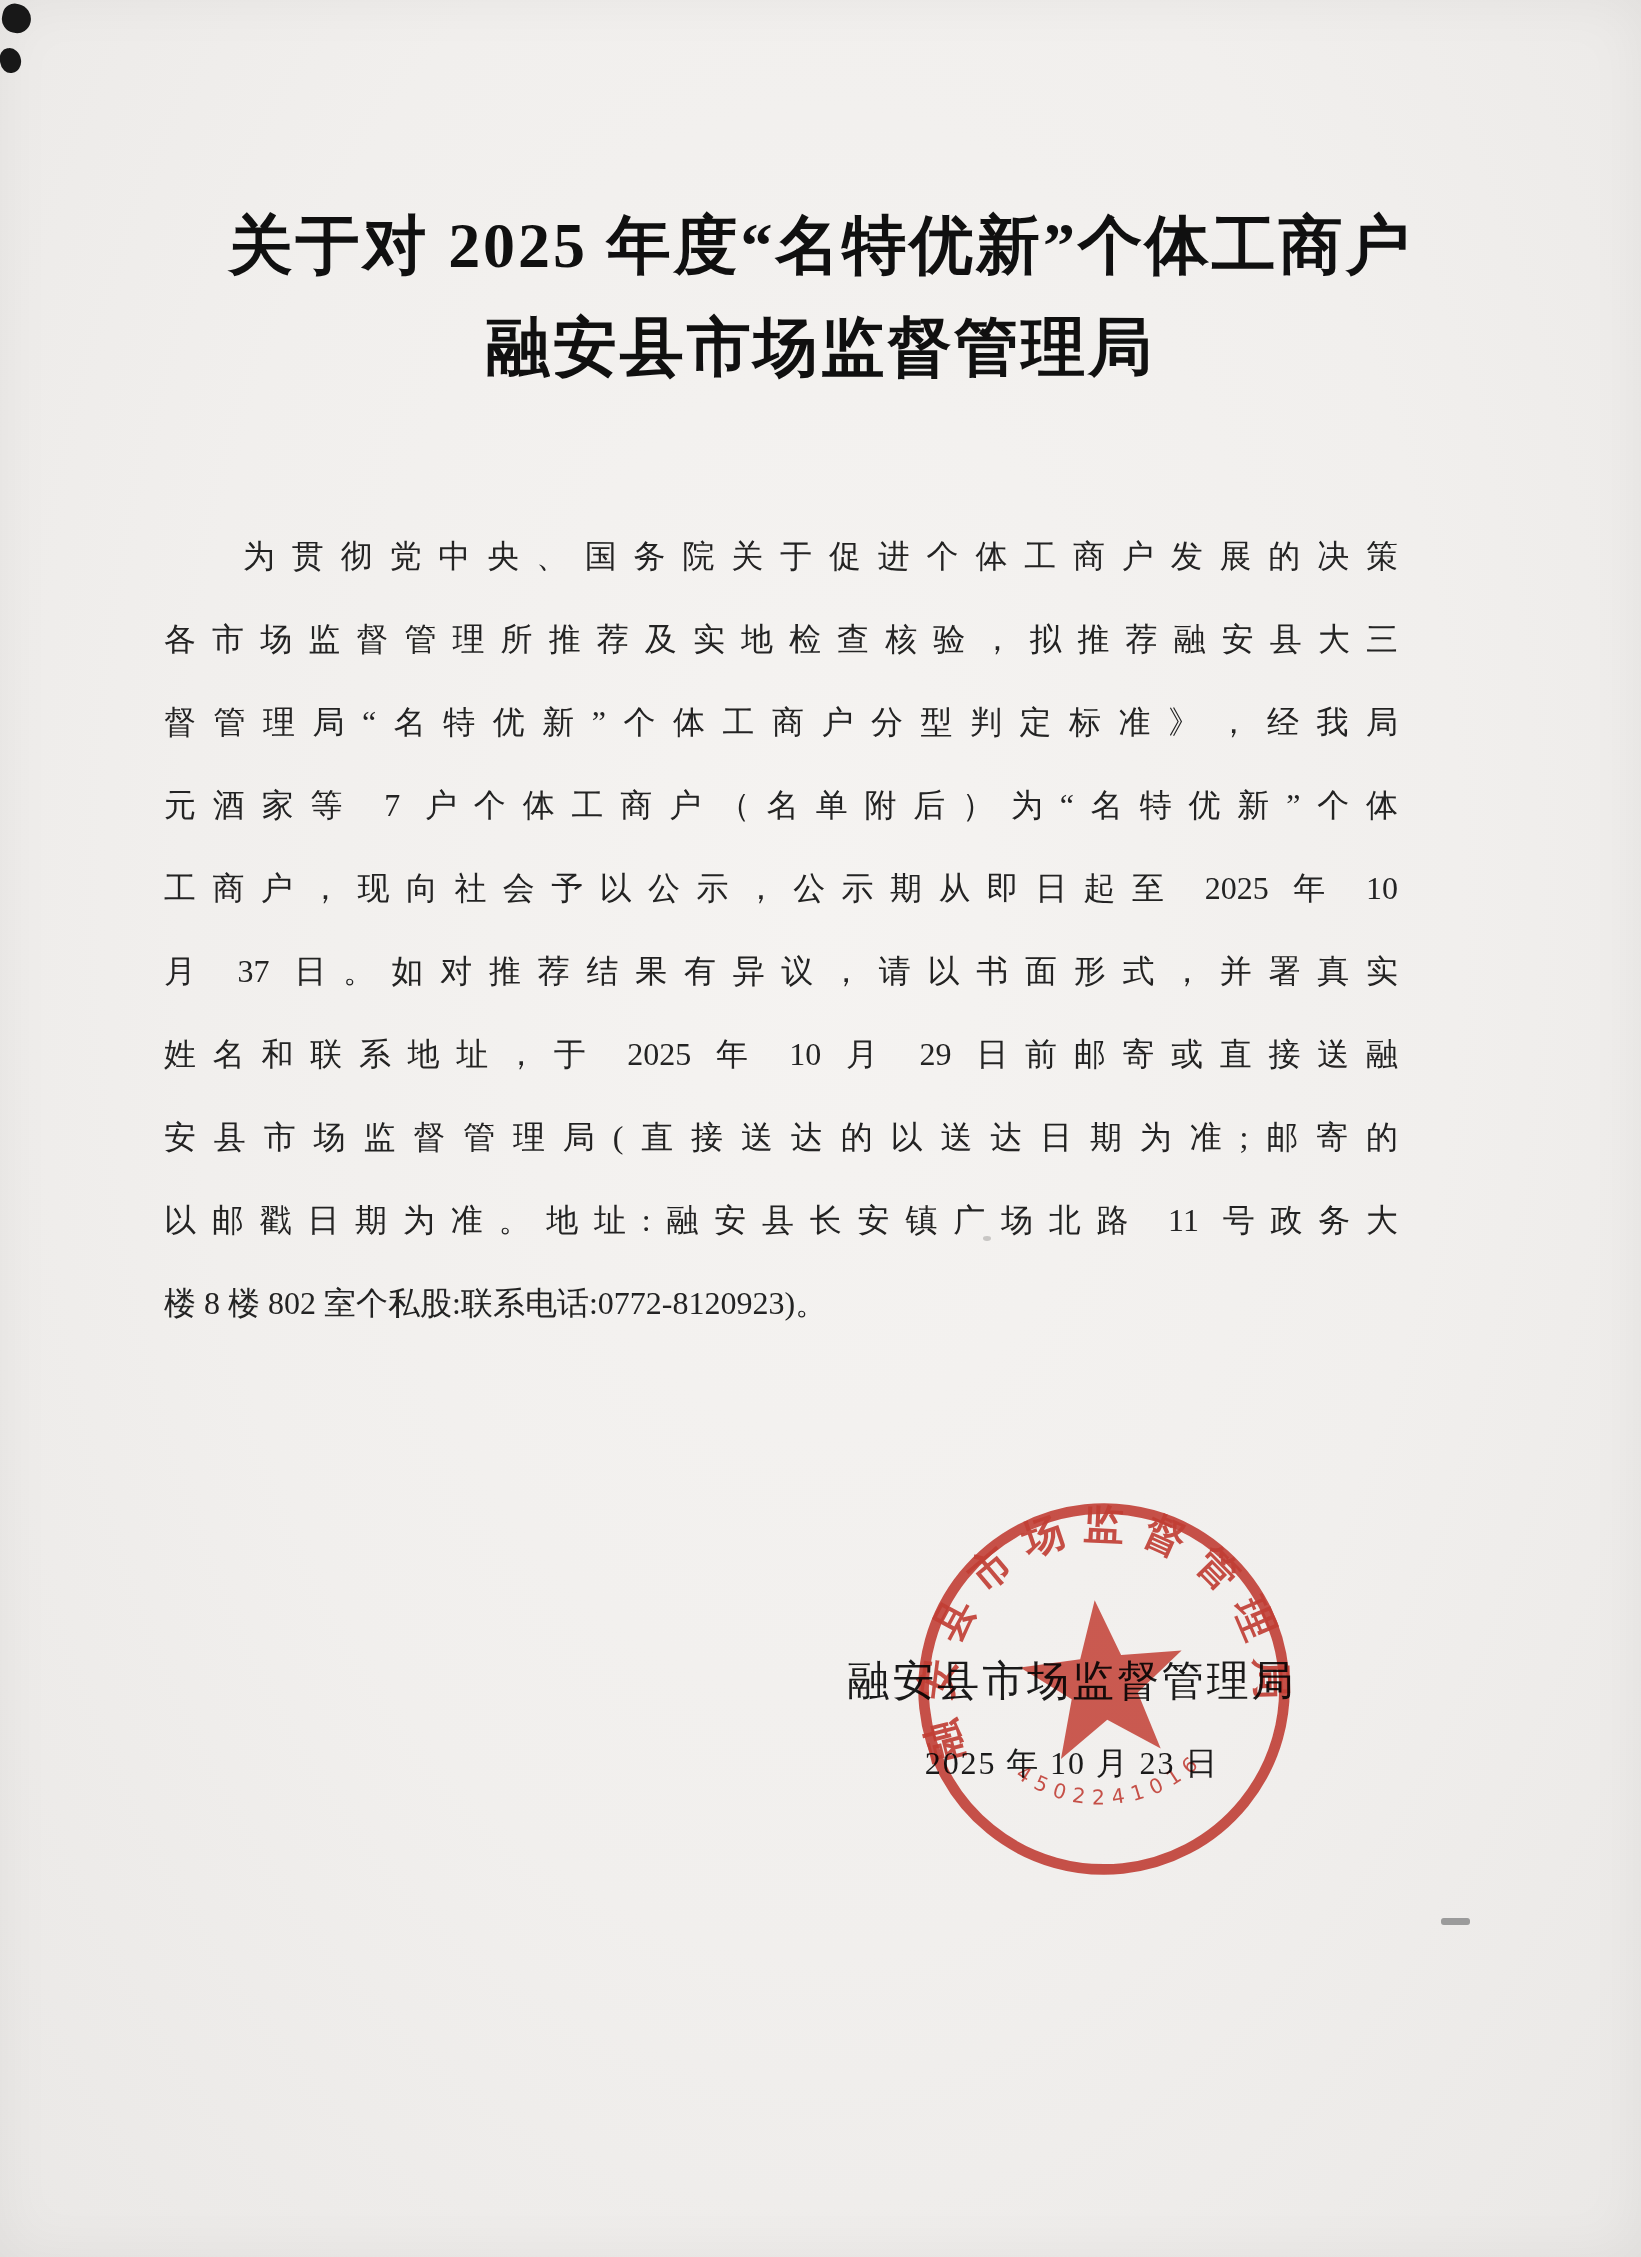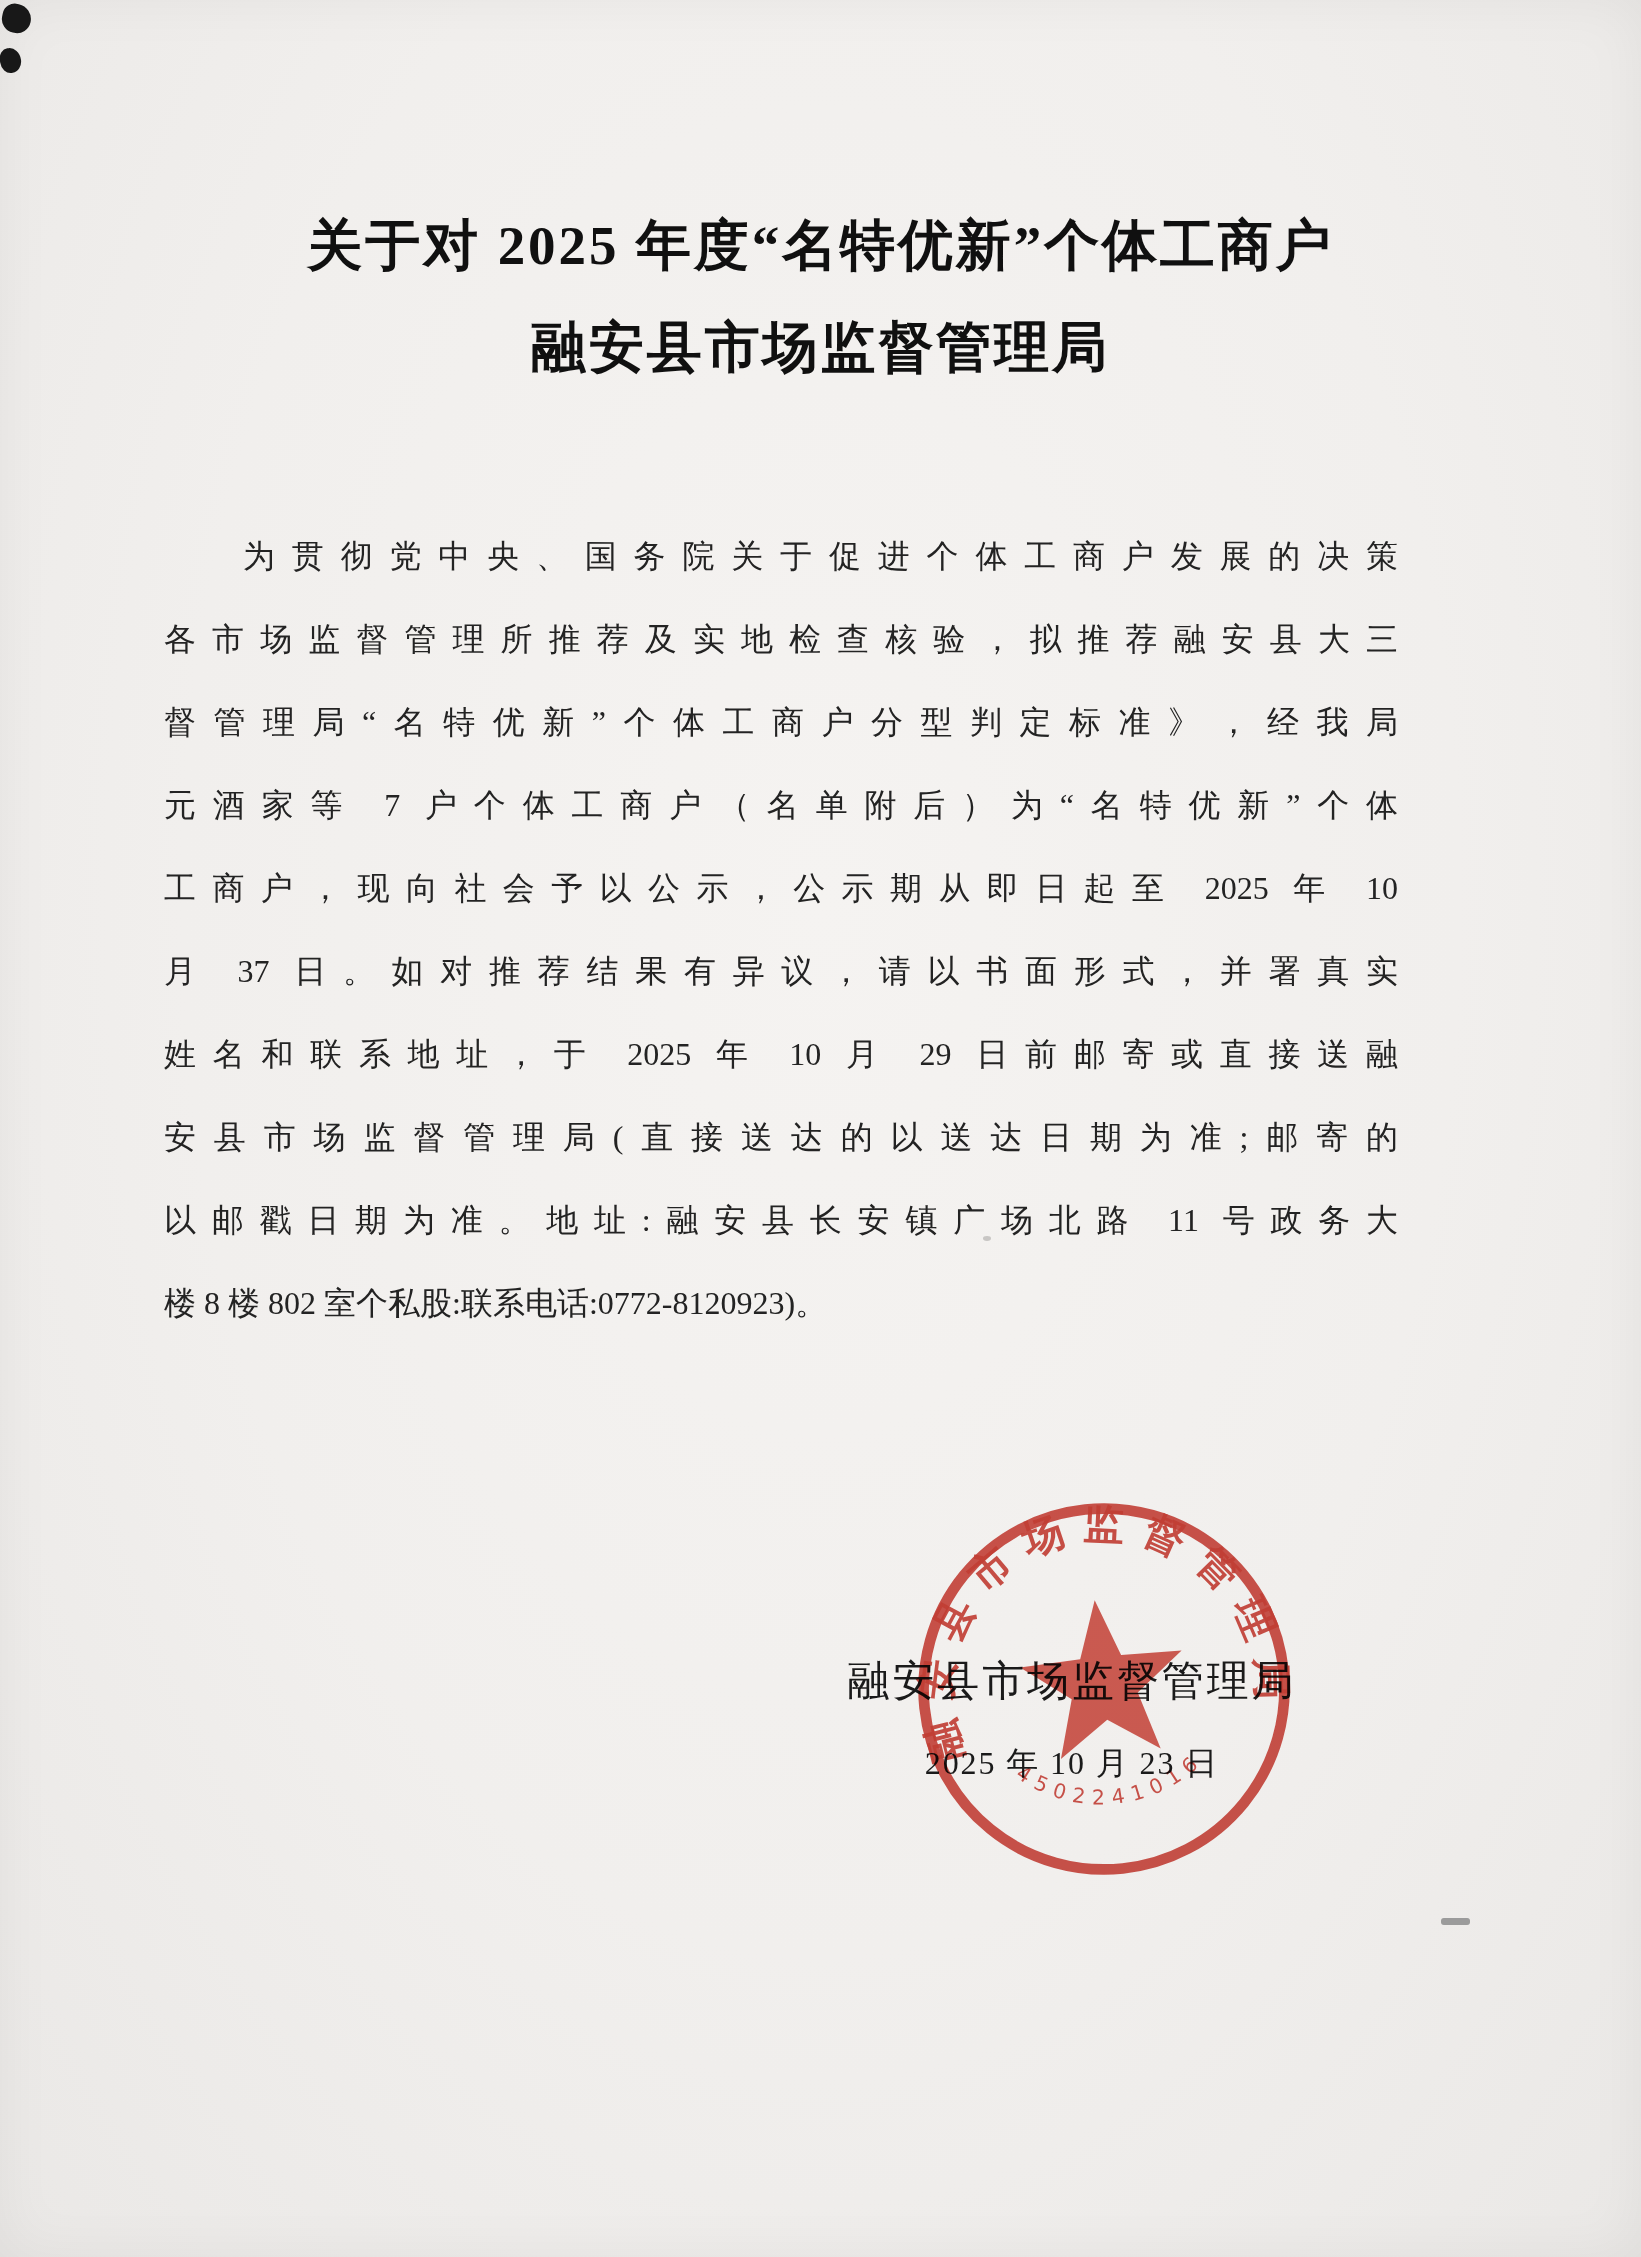--- a/index.html
+++ b/index.html
@@ -17,21 +17,21 @@
   .artifact{position:absolute;background:#181818;border-radius:45% 55% 50% 50%;}
   .artifact.a1{left:1.9px;top:3.9px;width:29px;height:29px;transform:rotate(12deg);}
   .artifact.a2{left:0px;top:48px;width:21px;height:25px;transform:rotate(-8deg);}
   .artifact.a3{left:1441px;top:1918px;width:29px;height:6.8px;background:#9b9b9b;border-radius:2.9px;}
   .artifact.a4{left:983px;top:1236px;width:7.7px;height:4.8px;background:#c8c6c4;border-radius:50%;}
 
   .title{
     position:absolute;top:195px;left:0;width:1641px;
     text-align:center;
     font-weight:bold;
-    font-size:55px;
+    font-size:64px;
     line-height:102px;
     letter-spacing:2.9px;
     color:#101010;
   }
   .body-text{
     position:absolute;top:515px;left:164px;width:1234px;
     font-size:32px;
     color:#232323;
   }
   .body-line{

